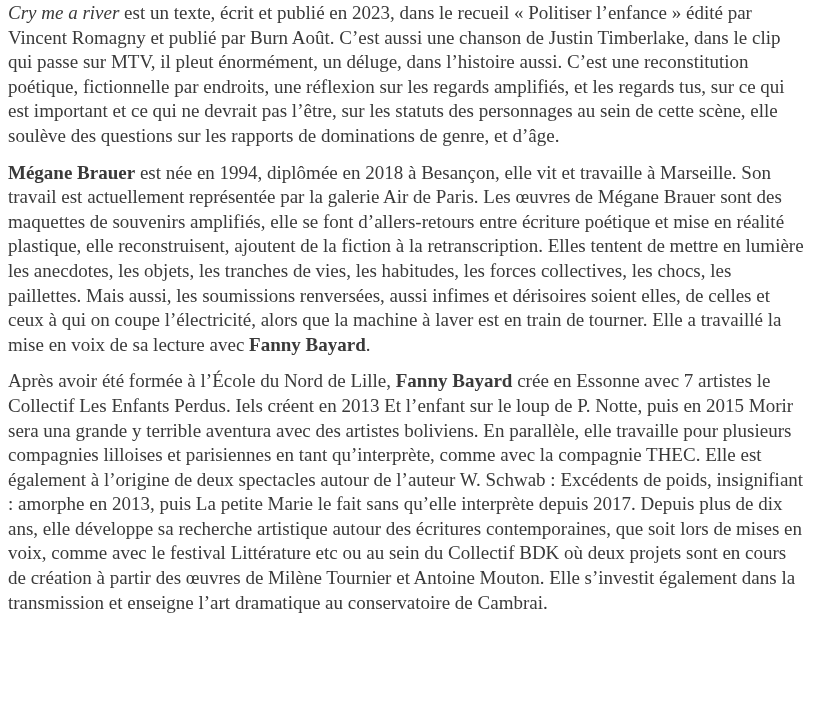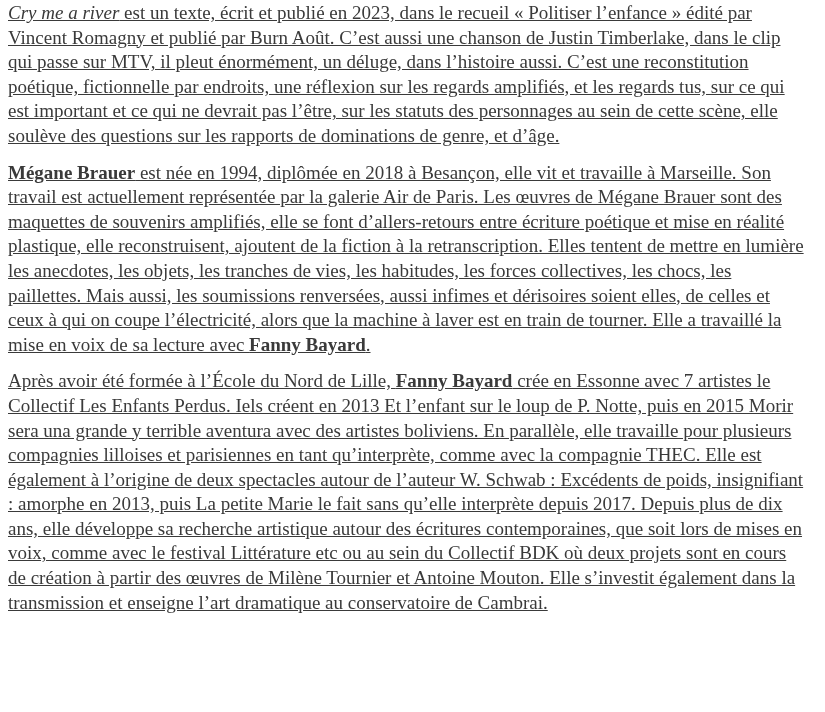--- a/index.html
+++ b/index.html
@@ -21,21 +21,20 @@
   .doc-body {
     font-family: "Liberation Serif", "DejaVu Serif", serif;
     font-size: 19px;
     line-height: 24.6px;
     color: #3a3a3a;
     text-align: left;
   }
   .doc-body p.para {
     margin: 0 17px 12px 0;
     padding: 0;
-    text-decoration: underline;
   }
   .run-italic { font-style: italic; }
   .run-bold   { font-weight: bold; }
 </style>
 </head>
 <body style="background: rgb(255, 255, 255);">
 
 <main class="doc-page">
   <div class="doc-body" style="color: rgb(58, 58, 58);">
       <p class="para"><span class="run-italic">Cry me a river</span><span> est un texte, écrit et publié en 2023, dans le recueil « Politiser l’enfance » édité par Vincent Romagny et publié par Burn Août. C’est aussi une chanson de Justin Timberlake, dans le clip qui passe sur MTV, il pleut énormément, un déluge, dans l’histoire aussi. C’est une reconstitution poétique, fictionnelle par endroits, une réflexion sur les regards amplifiés, et les regards tus, sur ce qui est important et ce qui ne devrait pas l’être, sur les statuts des personnages au sein de cette scène, elle soulève des questions sur les rapports de dominations de genre, et d’âge.</span></p>

